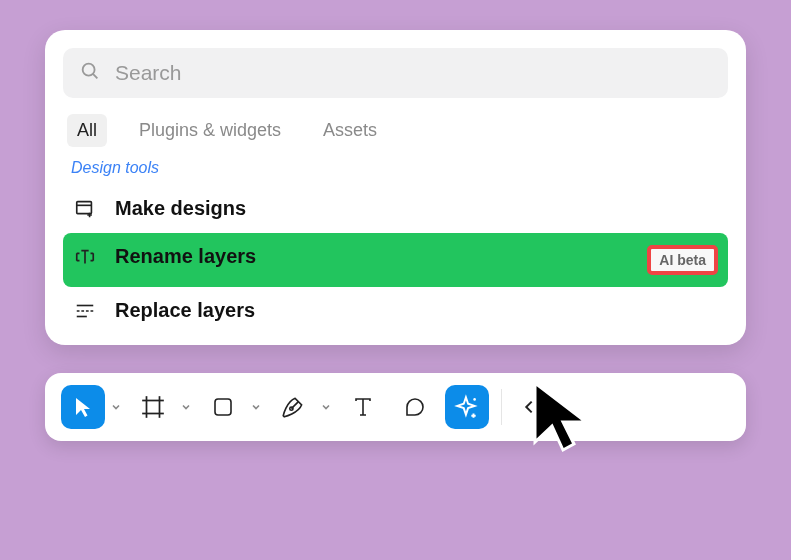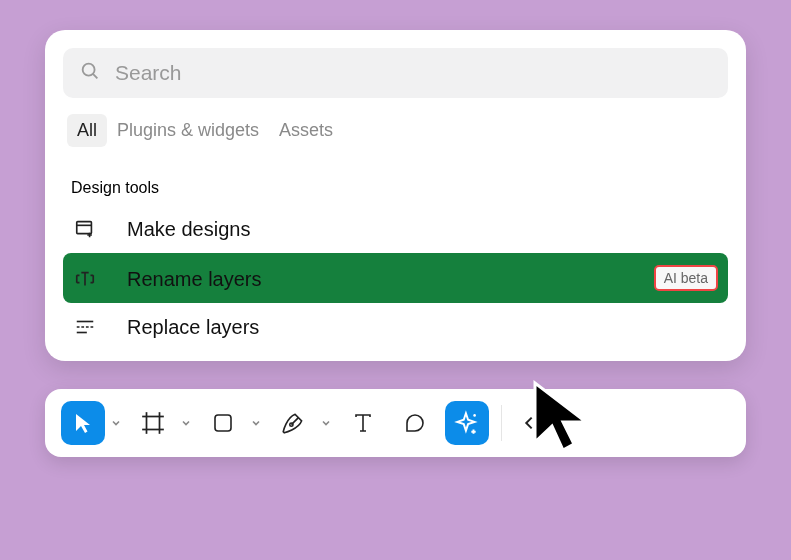--- a/index.html
+++ b/index.html
@@ -45,69 +45,72 @@
       font-size: 21px;
       color: #555;
       outline: none;
       flex: 1;
     }
     .search-input::placeholder {
       color: #999;
     }
     .tabs {
       display: flex;
+      gap: 22px;
       padding: 0 4px;
-      margin-bottom: 32px;
+      margin-bottom: 12px;
     }
     .tab {
       font-size: 18px;
       color: #8a8a8a;
       padding: 6px 10px;
       border-radius: 6px;
       cursor: pointer;
     }
     .tab.active {
       background: #f0f0f0;
       color: #222;
       font-weight: 500;
     }
     .section-header {
       font-size: 16px;
-      color: #000000;
+      color: #3b82f6;
       padding: 0 8px 8px 8px;
+      font-style: italic;
     }
     .item {
       display: flex;
-      align-items: flex-end;
-      gap: 30px;
+      align-items: flex-start;
+      gap: 18px;
       padding: 12px 10px;
       border-radius: 8px;
       font-size: 20px;
       color: #111;
       cursor: pointer;
+      font-weight: bold;
     }
     .item.highlight {
-      background: #15803d;
+      background: #22c55e;
     }
     .item-icon {
       width: 24px;
       height: 24px;
       display: flex;
       align-items: center;
       justify-content: center;
       color: #222;
     }
     .item-label {
       flex: 1;
     }
     .badge {
       font-size: 14px;
       color: #666;
       background: #f8f8f8;
-      border: 2px solid #ef4444;
+      border: 4px solid #ef4444;
       border-radius: 5px;
       padding: 3px 8px;
     }
     .toolbar {
       width: 100%;
       margin-top: 28px;
       background: #fff;
       border-radius: 16px;
       box-shadow: 0 6px 18px rgba(0,0,0,0.12);
       display: flex;

